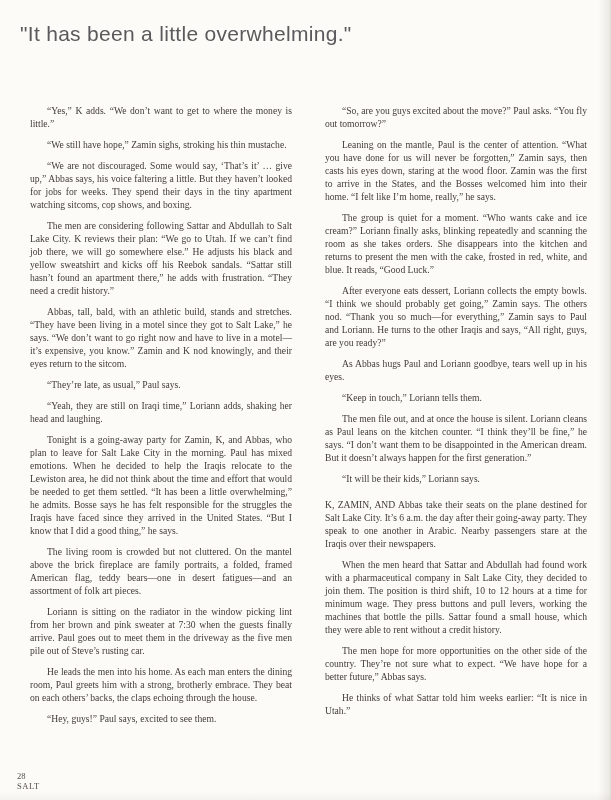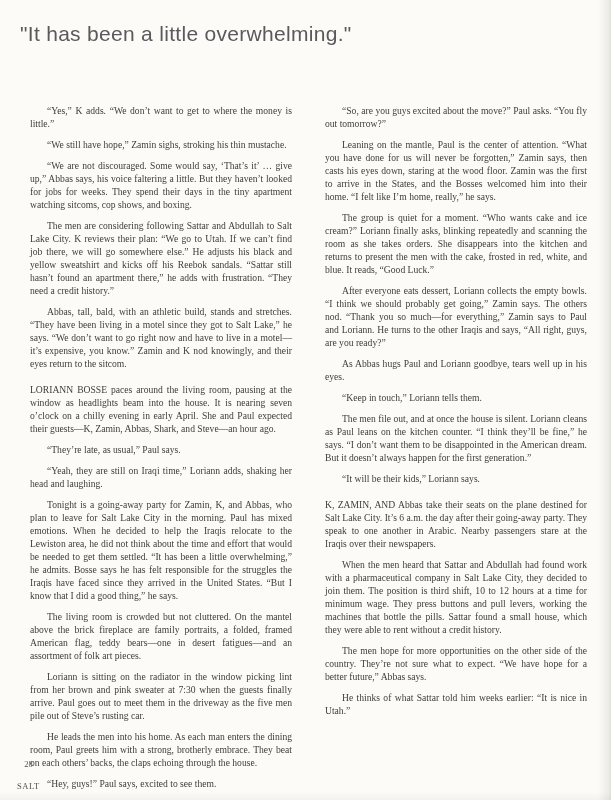--- a/index.html
+++ b/index.html
@@ -48,43 +48,42 @@
     color: #403c37;
     text-align: justify;
   }
   .col p { margin: 8px; }
   .col p.indent { text-indent: 17px; }
   .col p.section-break { margin-top: 13px; }
   .footer {
     position: absolute;
     left: 17px;
     bottom: 9px;
-    text-align: center;
+    text-align: left;
     font-family: "Liberation Serif", serif;
     font-size: 8.5px;
     line-height: 9.5px;
     color: #53504b;
   }
-  .footer .mag { letter-spacing: 0.6px; margin-top: 12px; }
+  .footer .mag { letter-spacing: 0.6px; }
 </style>
 </head>
 <body>
 
 <div class="page">
 
   <h1 class="headline">"It has been a little overwhelming."</h1>
 
   <div class="columns">
     <div class="col">
         <p class="indent">“Yes,” K adds. “We don’t want to get to where the money is little.”</p>
         <p class="indent">“We still have hope,” Zamin sighs, stroking his thin mustache.</p>
         <p class="indent">“We are not discouraged. Some would say, ‘That’s it’ … give up,” Abbas says, his voice faltering a little. But they haven’t looked for jobs for weeks. They spend their days in the tiny apartment watching sitcoms, cop shows, and boxing.</p>
         <p class="indent">The men are considering following Sattar and Abdullah to Salt Lake City. K reviews their plan: “We go to Utah. If we can’t find job there, we will go somewhere else.” He adjusts his black and yellow sweatshirt and kicks off his Reebok sandals. “Sattar still hasn’t found an apartment there,” he adds with frustration. “They need a credit history.”</p>
         <p class="indent">Abbas, tall, bald, with an athletic build, stands and stretches. “They have been living in a motel since they got to Salt Lake,” he says. “We don’t want to go right now and have to live in a motel—it’s expensive, you know.” Zamin and K nod knowingly, and their eyes return to the sitcom.</p>
-        <p class=" section-break">LORIANN BOSSE paces around the living room, pausing at the window as headlights beam into the house. It is nearing seven o’clock on a chilly evening in early April. She and Paul expected their guests—K, Zamin, Abbas, Shark, and Steve—an hour ago.</p>
         <p class="indent">“They’re late, as usual,” Paul says.</p>
         <p class="indent">“Yeah, they are still on Iraqi time,” Loriann adds, shaking her head and laughing.</p>
         <p class="indent">Tonight is a going-away party for Zamin, K, and Abbas, who plan to leave for Salt Lake City in the morning. Paul has mixed emotions. When he decided to help the Iraqis relocate to the Lewiston area, he did not think about the time and effort that would be needed to get them settled. “It has been a little overwhelming,” he admits. Bosse says he has felt responsible for the struggles the Iraqis have faced since they arrived in the United States. “But I know that I did a good thing,” he says.</p>
         <p class="indent">The living room is crowded but not cluttered. On the mantel above the brick fireplace are family portraits, a folded, framed American flag, teddy bears—one in desert fatigues—and an assortment of folk art pieces.</p>
         <p class="indent">Loriann is sitting on the radiator in the window picking lint from her brown and pink sweater at 7:30 when the guests finally arrive. Paul goes out to meet them in the driveway as the five men pile out of Steve’s rusting car.</p>
         <p class="indent">He leads the men into his home. As each man enters the dining room, Paul greets him with a strong, brotherly embrace. They beat on each others’ backs, the claps echoing through the house.</p>
         <p class="indent">“Hey, guys!” Paul says, excited to see them.</p>
       </div>
     <div class="col">
         <p class="indent">“So, are you guys excited about the move?” Paul asks. “You fly out tomorrow?”</p>

